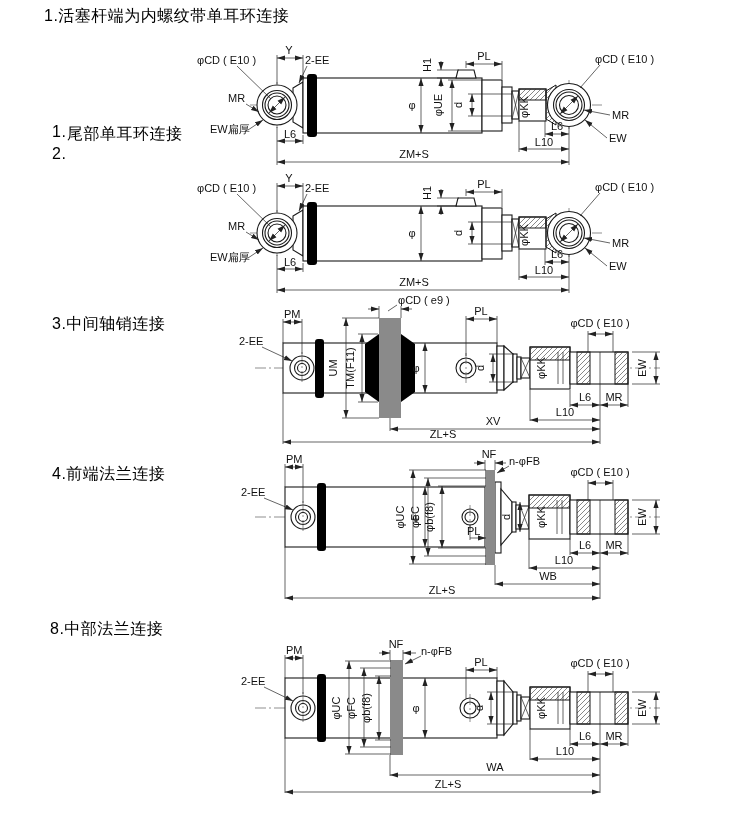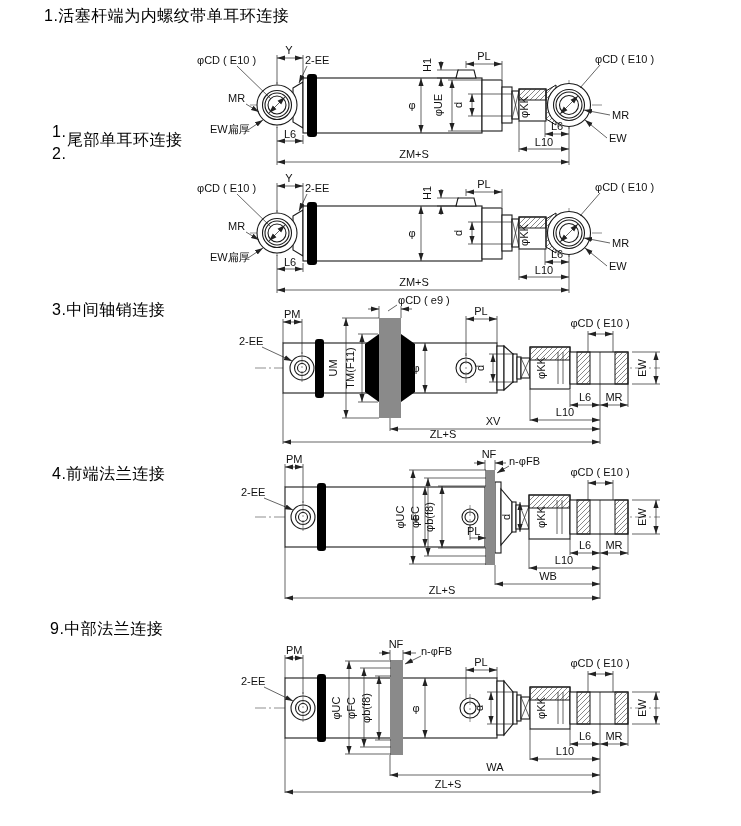--- a/index.html
+++ b/index.html
@@ -17,24 +17,24 @@
   .lbl{font:11px "Liberation Sans",sans-serif;fill:#111;}
 </style>
 </head>
 <body>
 
 <div class="canvas">
 
   <div class="t" style="left:44px;top:6px">1.活塞杆端为内螺纹带单耳环连接</div>
   <div class="t" style="left:52px;top:123px">1.</div>
   <div class="t" style="left:52px;top:145px">2.</div>
-  <div class="t" style="left:67px;top:130px">尾部单耳环连接</div>
-  <div class="t" style="left:52px;top:300px">3.中间轴销连接</div>
+  <div class="t" style="left:67px;top:124px">尾部单耳环连接</div>
+  <div class="t" style="left:52px;top:314px">3.中间轴销连接</div>
   <div class="t" style="left:52px;top:464px">4.前端法兰连接</div>
-  <div class="t" style="left:50px;top:619px">9.中部法兰连接</div>
+  <div class="t" style="left:50px;top:619px">8.中部法兰连接</div>
 
   <svg width="741" height="826" viewBox="0 0 741 826">
     <defs>
       <pattern id="hatch" patternUnits="userSpaceOnUse" width="5" height="5">
         <path d="M0,5 L5,0" stroke="#555" stroke-width="0.7"></path>
       </pattern>
       <marker id="ah" viewBox="0 0 10 8" refX="10" refY="4" markerWidth="8" markerHeight="6.4" markerUnits="userSpaceOnUse" orient="auto-start-reverse">
         <path d="M0,0.8 L10,4 L0,7.2 Z" fill="#222"></path>
       </marker>
     </defs>

